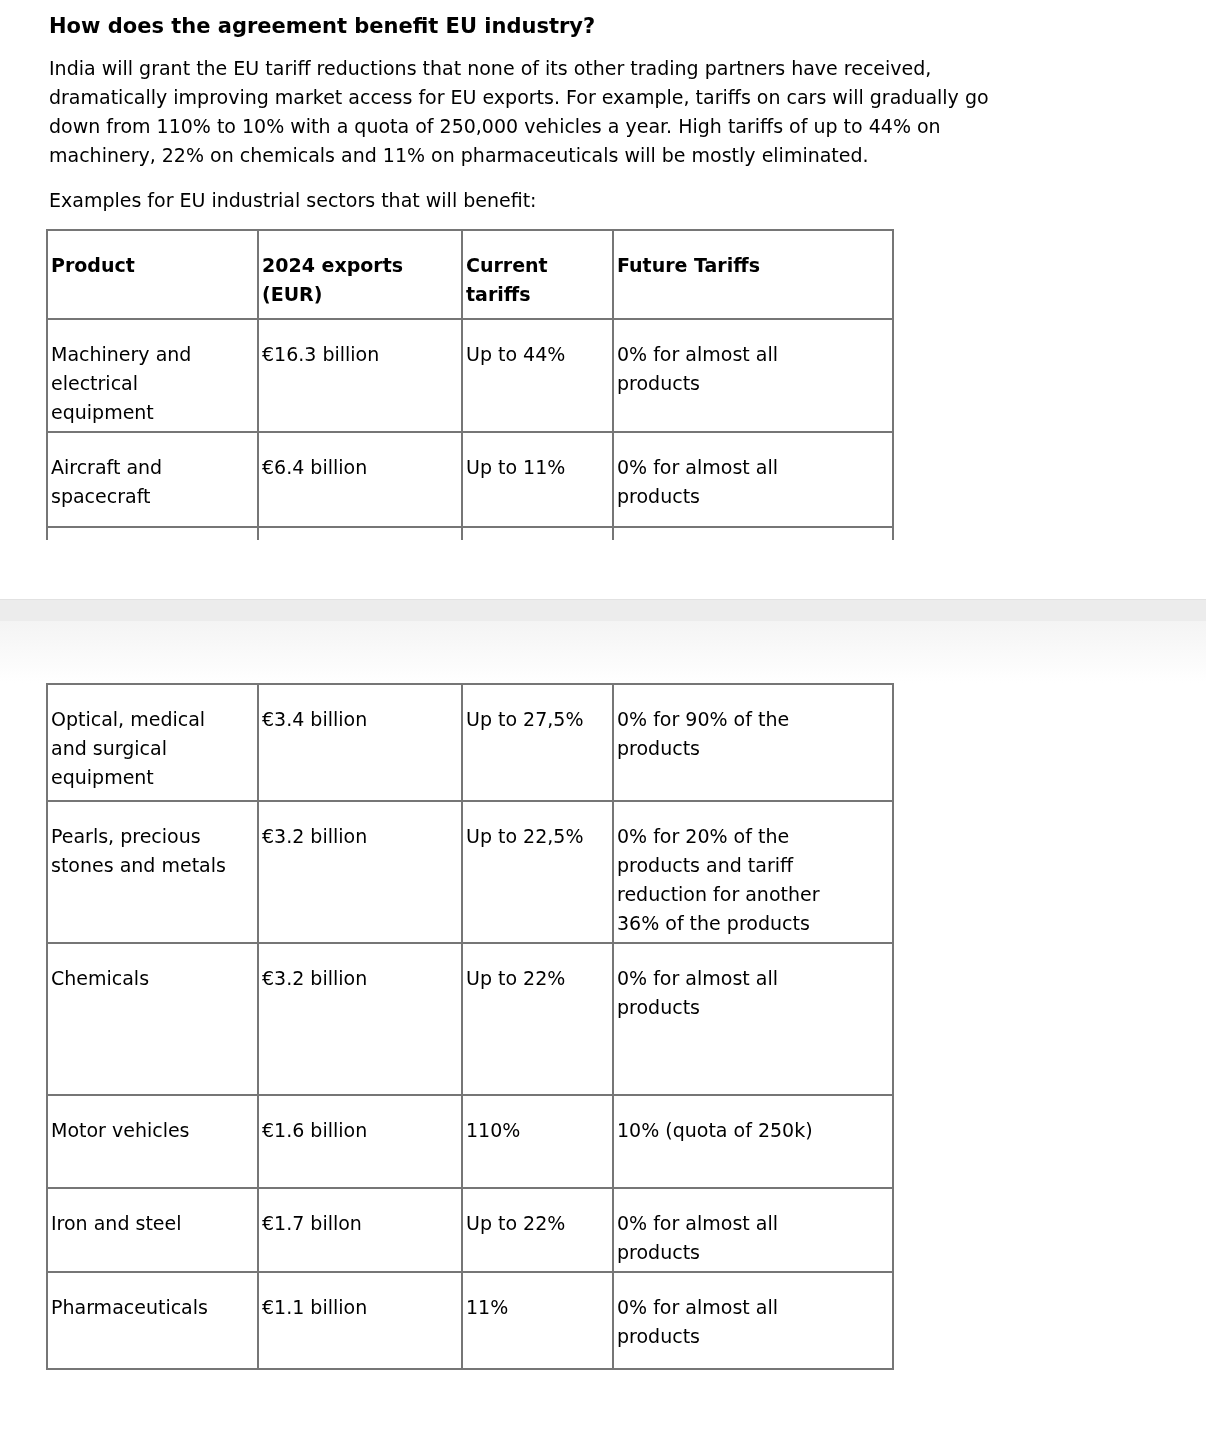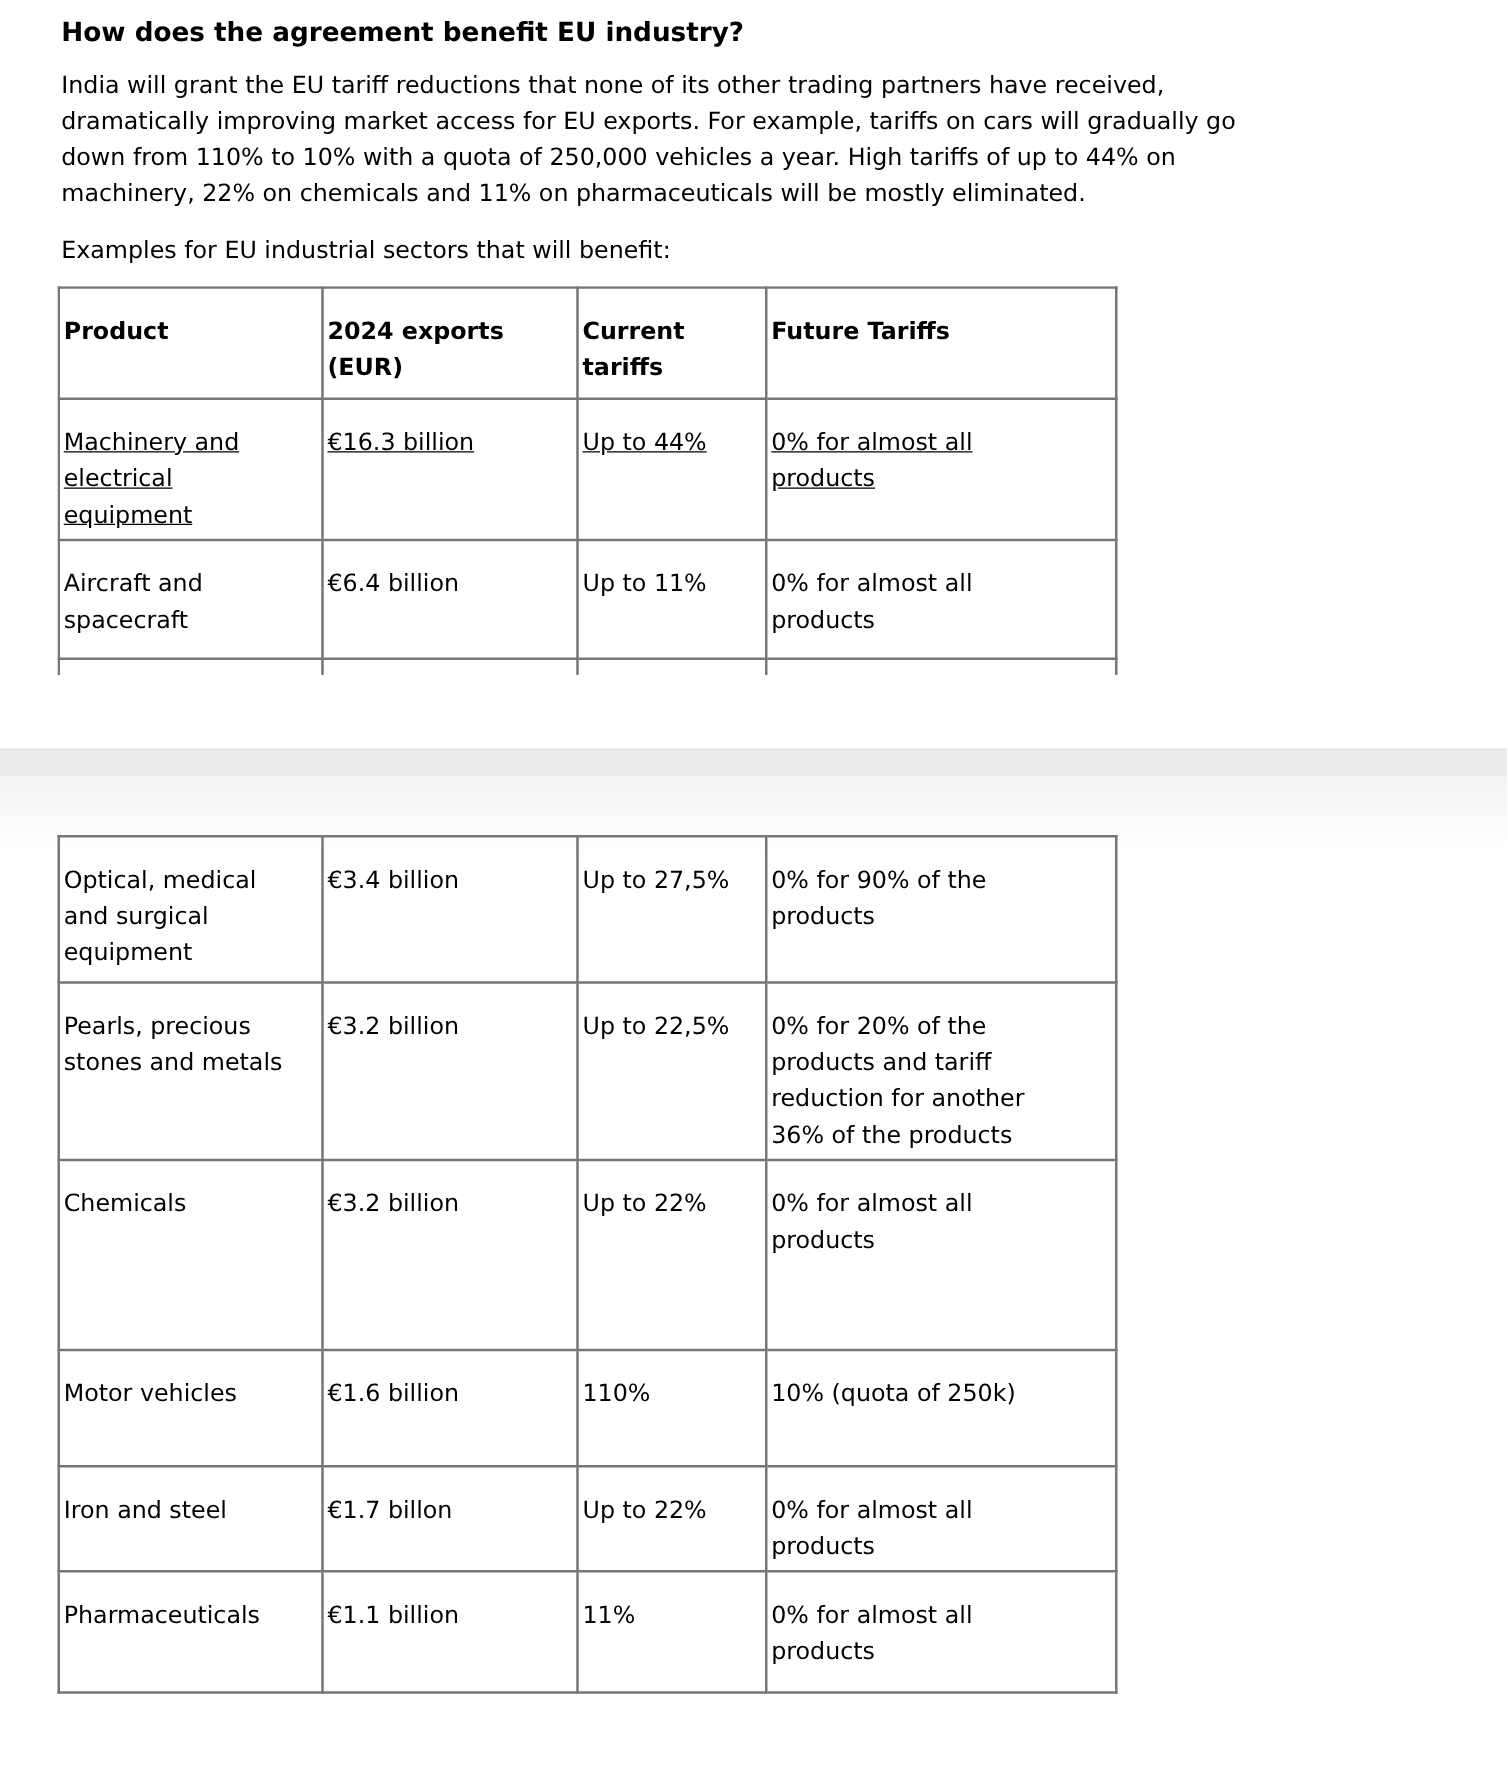--- a/index.html
+++ b/index.html
@@ -66,21 +66,21 @@
   }
   table.benefits thead tr { height: 89px; }
   .t1clip {
     position: absolute;
     left: 46px;
     top: 229px;
     width: 860px;
     height: 311px;
     overflow: hidden;
   }
-  #t1body tr:nth-child(1) { height: 95px; text-decoration: underline; }
+  #t1body tr:nth-child(1) { height: 95px; }
   #t1body tr:nth-child(2) { height: 95px; }
   tr.partial { height: 44px; }
   .seam {
     position: absolute;
     left: 0;
     top: 599px;
     width: 1206px;
     height: 22px;
     background: var(--seam-band, #ececec);
     border-top: 1px solid #e2e2e2;
@@ -89,21 +89,21 @@
     position: absolute;
     left: 0;
     top: 621px;
     width: 1206px;
     height: 62px;
     background: linear-gradient(180deg, #f4f4f4 0%, #ffffff 100%);
   }
   .t2wrap {
     position: absolute;
     left: 46px;
-    top: 668px;
+    top: 683px;
     border-radius: 12px;
   }
   #t2body tr:nth-child(1) { height: 117px; }
   #t2body tr:nth-child(2) { height: 130px; }
   #t2body tr:nth-child(3) { height: 152px; }
   #t2body tr:nth-child(4) { height: 93px; }
   #t2body tr:nth-child(5) { height: 62px; }
   #t2body tr:nth-child(6) { height: 97px; margin-top: 40px; }
   #t2body tr:nth-child(7) { height: 90px; }
 </style>

